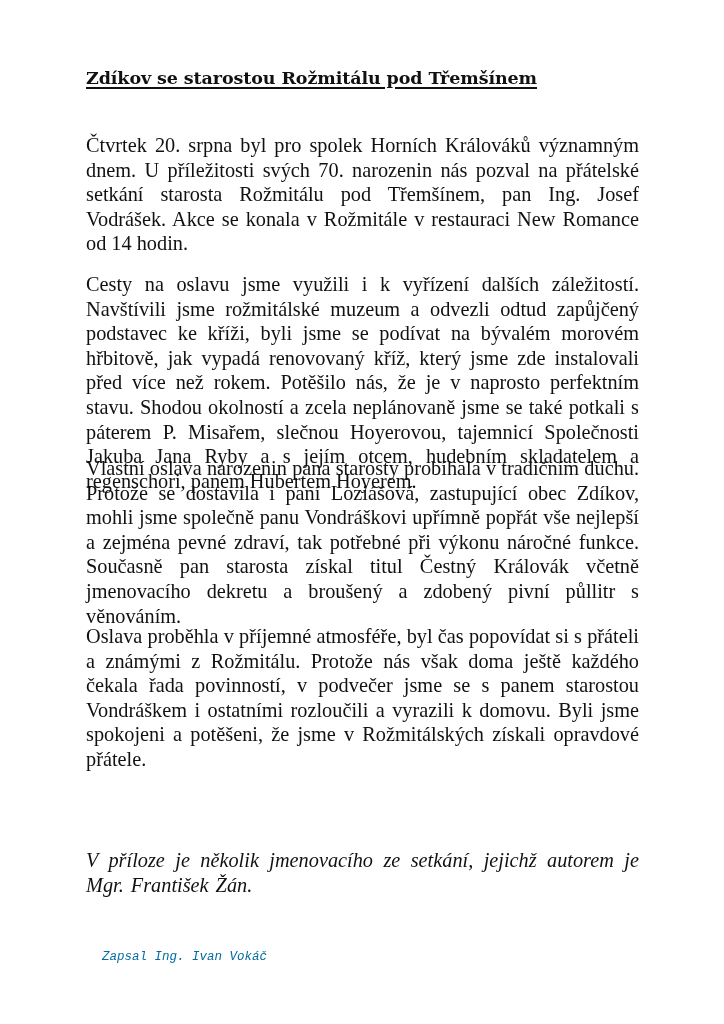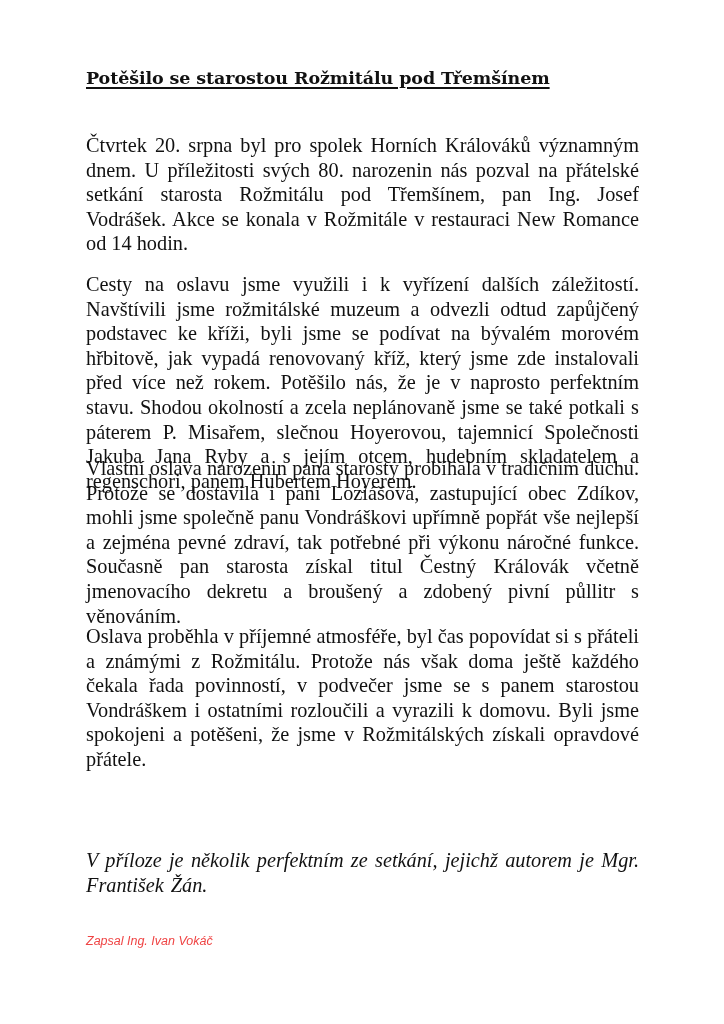--- a/index.html
+++ b/index.html
@@ -27,29 +27,29 @@
   .p2 { top: 272px; }
   .p3 { top: 456px; }
   .p4 { top: 624px; }
   .note {
     position: absolute; left: 0; top: 848px; width: 553px; margin: 0;
     font-family: "Liberation Serif", serif; font-style: italic;
     font-size: 20.3px; line-height: 24.6px; text-align: justify; text-align-last: left;
     word-spacing: 2px;
   }
   .footer {
-    position: absolute; left: 0; top: 934px; margin: 0;
-    font-family: Liberation Sans, sans-serif; font-style: italic;
-    font-size: 12.5px; color: #ef4444;
+    position: absolute; left: 0; top: 934px; margin: 16px;
+    font-family: Liberation Mono, monospace; font-style: italic;
+    font-size: 12.5px; color: #0369a1;
   }
 </style>
 </head>
 <body>
 
 <div class="page">
-  <h1 class="title">Potěšilo se starostou Rožmitálu pod Třemšínem</h1>
-  <p class="para p1">Čtvrtek 20. srpna byl pro spolek Horních Králováků významným dnem. U příležitosti svých 80. narozenin nás pozval na přátelské setkání starosta Rožmitálu pod Třemšínem, pan Ing. Josef Vodrášek. Akce se konala v Rožmitále v restauraci New Romance od 14 hodin.</p>
+  <h1 class="title">Zdíkov se starostou Rožmitálu pod Třemšínem</h1>
+  <p class="para p1">Čtvrtek 20. srpna byl pro spolek Horních Králováků významným dnem. U příležitosti svých 70. narozenin nás pozval na přátelské setkání starosta Rožmitálu pod Třemšínem, pan Ing. Josef Vodrášek. Akce se konala v Rožmitále v restauraci New Romance od 14 hodin.</p>
   <p class="para p2">Cesty na oslavu jsme využili i k vyřízení dalších záležitostí. Navštívili jsme rožmitálské muzeum a odvezli odtud zapůjčený podstavec ke kříži, byli jsme se podívat na bývalém morovém hřbitově, jak vypadá renovovaný kříž, který jsme zde instalovali před více než rokem. Potěšilo nás, že je v naprosto perfektním stavu. Shodou okolností a zcela neplánovaně jsme se také potkali s páterem P. Misařem, slečnou Hoyerovou, tajemnicí Společnosti Jakuba Jana Ryby a s jejím otcem, hudebním skladatelem a regenschori, panem Hubertem Hoyerem.</p>
   <p class="para p3">Vlastní oslava narozenin pana starosty probíhala v tradičním duchu. Protože se dostavila i paní Loziášová, zastupující obec Zdíkov, mohli jsme společně panu Vondráškovi upřímně popřát vše nejlepší a zejména pevné zdraví, tak potřebné při výkonu náročné funkce. Současně pan starosta získal titul Čestný Královák včetně jmenovacího dekretu a broušený a zdobený pivní půllitr s věnováním.</p>
   <p class="para p4">Oslava proběhla v příjemné atmosféře, byl čas popovídat si s přáteli a známými z Rožmitálu. Protože nás však doma ještě každého čekala řada povinností, v podvečer jsme se s panem starostou Vondráškem i ostatními rozloučili a vyrazili k domovu. Byli jsme spokojeni a potěšeni, že jsme v Rožmitálských získali opravdové přátele.</p>
-  <p class="note">V příloze je několik perfektním ze setkání, jejichž autorem je Mgr. František Žán.</p>
+  <p class="note">V příloze je několik jmenovacího ze setkání, jejichž autorem je Mgr. František Žán.</p>
   <p class="footer">Zapsal Ing. Ivan Vokáč</p>
 </div>
 
 </body></html>

